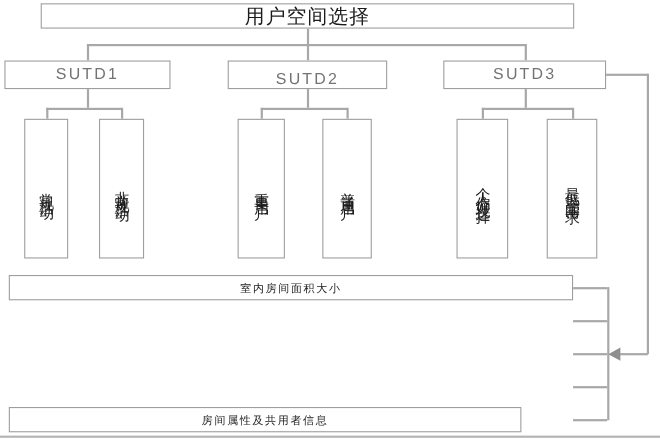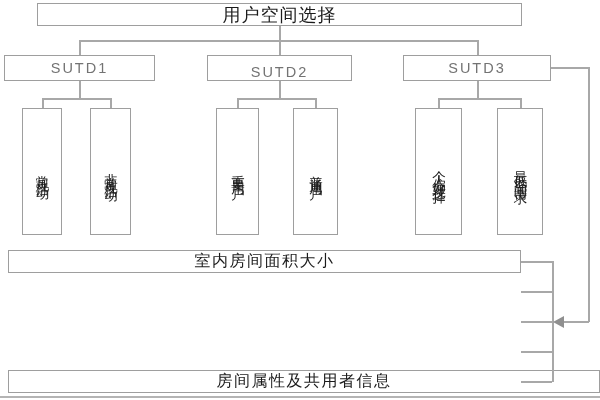--- a/index.html
+++ b/index.html
@@ -10,21 +10,21 @@
   }
   .box {
     position:absolute; box-sizing:border-box; background:#ffffff;
     border:1.5px solid #9e9e9e; display:flex; align-items:center; justify-content:center;
     text-align:center;
   }
   .title-box  { font-size:18px; letter-spacing:1px;font-family:Liberation Serif, serif; }
   .sutd-box   { font-family:Liberation Sans, sans-serif; font-size:14.5px; letter-spacing:2px; color:#737373; }
   .vbox       { font-size:13.5px; }
   .vbox span  { writing-mode:vertical-rl; text-orientation:upright; letter-spacing:4px; }
-  .bar-box    { font-size:16px; letter-spacing:1.5px; }
+  .bar-box    { font-size:10px; letter-spacing:1.5px; }
   .hline, .vline { position:absolute; background:#a8a8a8; }
   .hline { height:1.5px; }
   .vline { width:1.5px; }
   .bottom-rule { position:absolute; background:#b4b4b4; height:2px; }
   .arrow-left {
     position:absolute; width:0; height:0;
     border-top:6px solid transparent; border-bottom:6px solid transparent;
     border-right:11px solid #8f8f8f;
   }
 </style>
@@ -83,21 +83,21 @@
   <div class="box vbox" style="left:415px; top:108px; width:47px; height:127px;">
     <span>个人偏好选择</span>
   </div>
   <div class="box vbox" style="left:497px; top:108px; width:46px; height:127px;">
     <span>最低空间需求</span>
   </div>
 
   <div class="box bar-box" style="left:8px; top:250px; width:513px; height:23px;">
     <span>室内房间面积大小</span>
   </div>
-  <div class="box bar-box" style="left:8px; top:370px; width:592px; height:23px;">
+  <div class="box bar-box" style="left:8px; top:370px; width:466px; height:23px;">
     <span>房间属性及共用者信息</span>
   </div>
 
   <div class="hline" style="left:521px; top:261px; width:31px;"></div>
   <div class="hline" style="left:521px; top:291px; width:31px;"></div>
   <div class="hline" style="left:521px; top:321px; width:31px;"></div>
   <div class="hline" style="left:521px; top:351px; width:31px;"></div>
   <div class="hline" style="left:521px; top:381px; width:31px;"></div>
   <div class="vline" style="left:552px; top:261px; height:121px;"></div>
 

